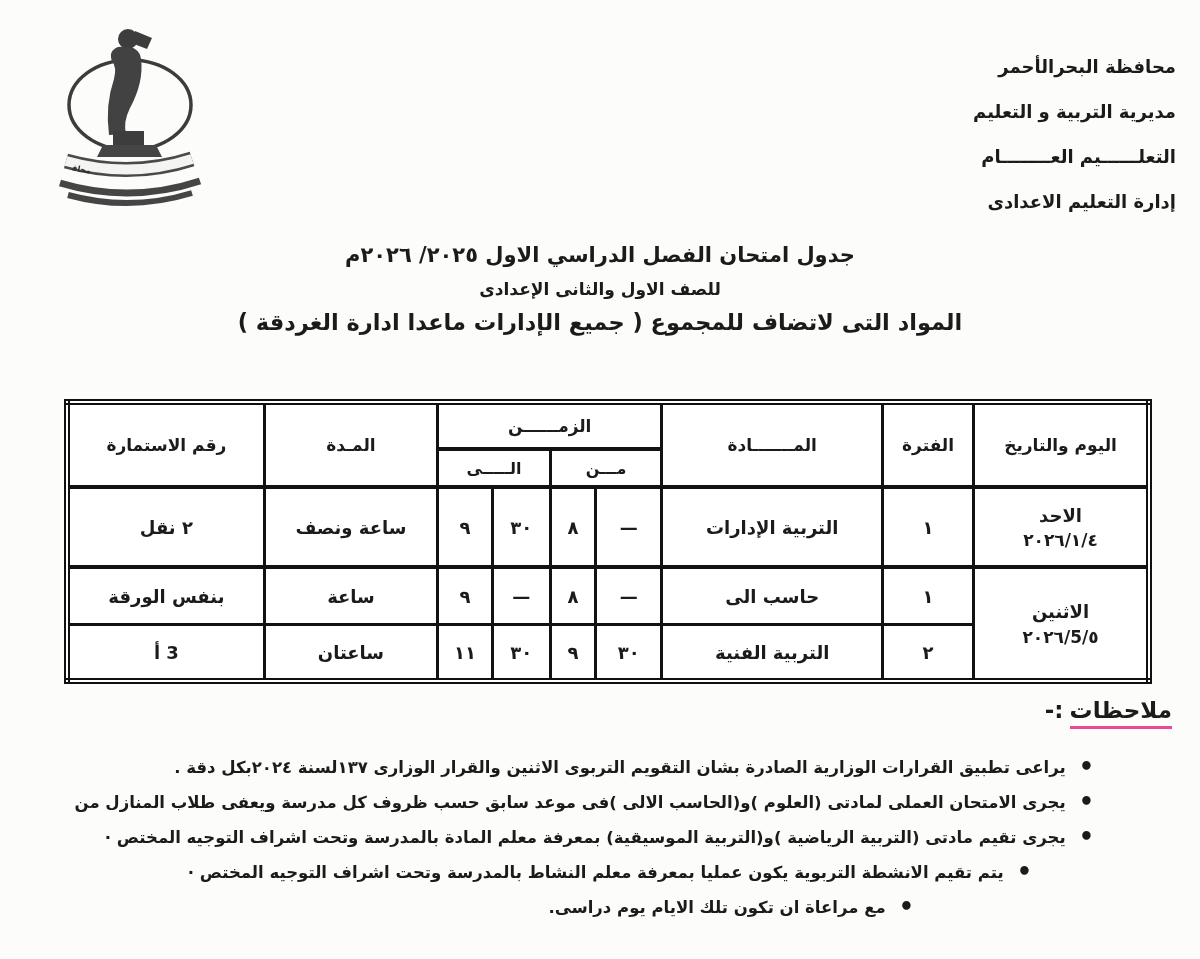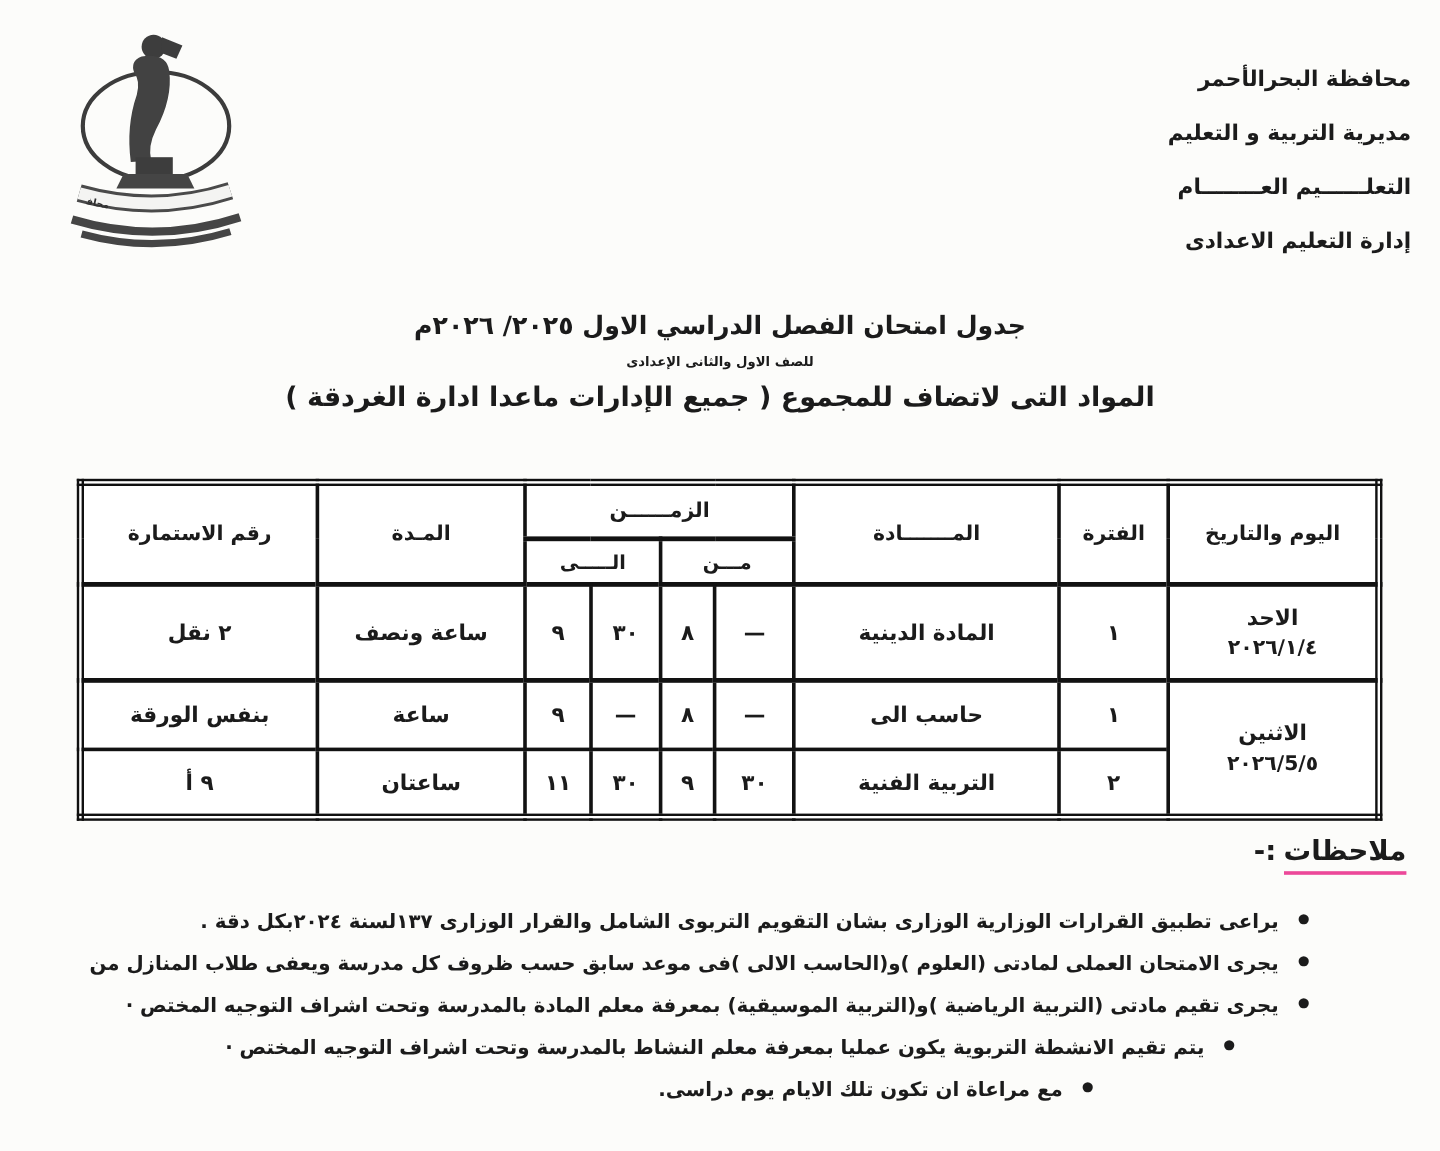--- a/index.html
+++ b/index.html
@@ -6,23 +6,23 @@
   body{
     width:1200px;height:959px;position:relative;overflow:hidden;
     background:#fcfcfa;color:#1b1b1b;direction:rtl;
     font-family:"DejaVu Sans",sans-serif;font-weight:bold;
   }
   
   .agency{position:absolute;top:44px;right:24px;text-align:right;
           font-size:18px;line-height:45px;letter-spacing:.2px;}
   .logo{position:absolute;top:12px;left:52px;width:160px;height:200px;}
   
-  .titles{position:absolute;top:259px;left:0;width:1200px;text-align:center;}
+  .titles{position:absolute;top:243px;left:0;width:1200px;text-align:center;}
   .t1{font-size:21px;margin-bottom:12px;}
-  .t2{font-size:11px;margin-bottom:10px;}
+  .t2{font-size:17px;margin-bottom:10px;}
   .t3{font-size:22.5px;letter-spacing:.2px;}
   
   .tablewrap{position:absolute;top:399px;left:64px;}
   table.exam{border-collapse:collapse;table-layout:fixed;width:1088px;direction:rtl;
              background:#fff;}
   table.exam{border:6px double #101010;}
   table.exam th,table.exam td{
     border:3px solid #121212;text-align:center;vertical-align:middle;
     font-weight:bold;padding:0 4px;overflow:hidden;
   }
@@ -113,21 +113,21 @@
       <th colspan="2">مـــن</th>
       <th colspan="2">الـــــى</th>
     </tr>
 
     <tr class="r1">
       <td class="daycell">
         <span class="day">الاحد</span>
         <span class="date" dir="ltr">٢٠٢٦/١/٤</span>
       </td>
       <td class="num">١</td>
-      <td>المادة الدينية</td>
+      <td>التربية الإدارات</td>
       <td class="num">—</td>
       <td class="num">٨</td>
       <td class="num">٣٠</td>
       <td class="num">٩</td>
       <td>ساعة ونصف</td>
       <td>٢ نقل</td>
     </tr>
 
     <tr class="r2">
       <td class="daycell" rowspan="2">
@@ -145,34 +145,34 @@
     </tr>
 
     <tr class="r3">
       <td class="num">٢</td>
       <td>التربية الفنية</td>
       <td class="num">٣٠</td>
       <td class="num">٩</td>
       <td class="num">٣٠</td>
       <td class="num">١١</td>
       <td>ساعتان</td>
-      <td>٩ أ</td>
+      <td>3 أ</td>
     </tr>
   </tbody>
     </table>
 </div>
 
 <div class="notes-heading">
   <span class="w">ملاحظات</span><span class="s">:-</span>
 </div>
 
 <div class="notes">
   <div class="note">
     <span class="bullet">•</span>
-    <span class="txt"><span>يراعى تطبيق القرارات الوزارية الوزارى بشان التقويم التربوى الشامل والقرار الوزارى ١٣٧لسنة ٢٠٢٤بكل دقة .</span></span>
+    <span class="txt"><span>يراعى تطبيق القرارات الوزارية الصادرة بشان التقويم التربوى الاثنين والقرار الوزارى ١٣٧لسنة ٢٠٢٤بكل دقة .</span></span>
   </div>
   <div class="note">
     <span class="bullet">•</span>
     <span class="txt">
       <span>يجرى الامتحان العملى لمادتى (العلوم )و(الحاسب الالى )فى موعد سابق حسب ظروف كل مدرسة ويعفى طلاب المنازل من</span>
     </span>
   </div>
   <div class="note">
     <span class="bullet">•</span>
     <span class="txt"><span>يجرى تقيم مادتى (التربية الرياضية )و(التربية الموسيقية) بمعرفة معلم المادة بالمدرسة وتحت اشراف التوجيه المختص ·</span></span>

